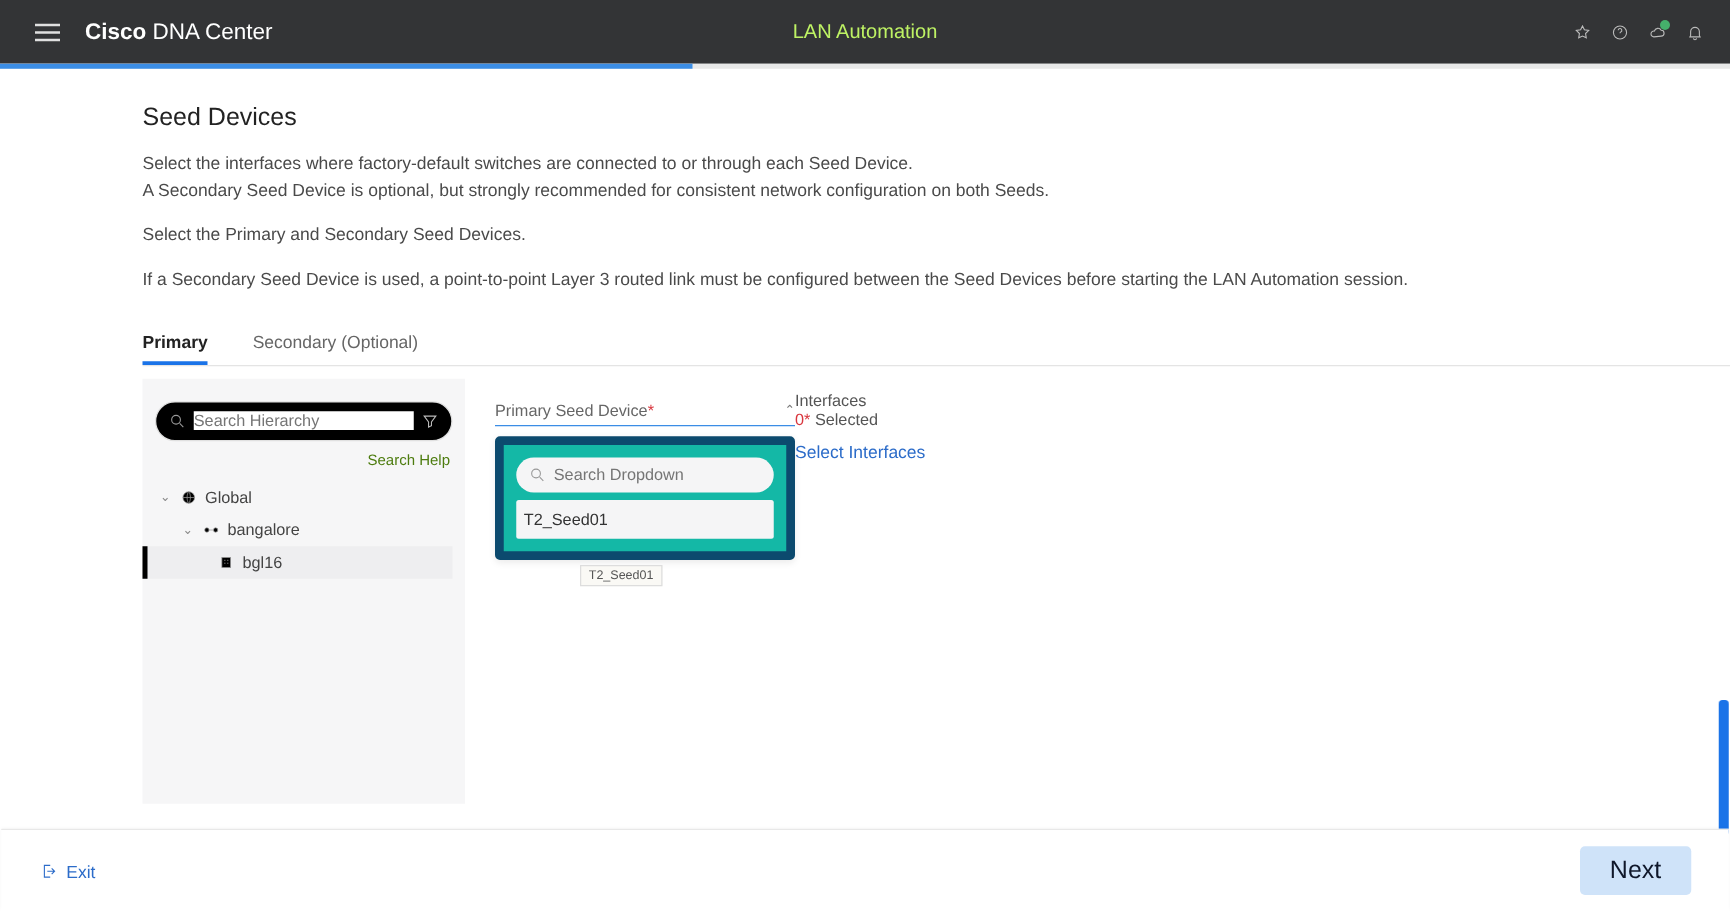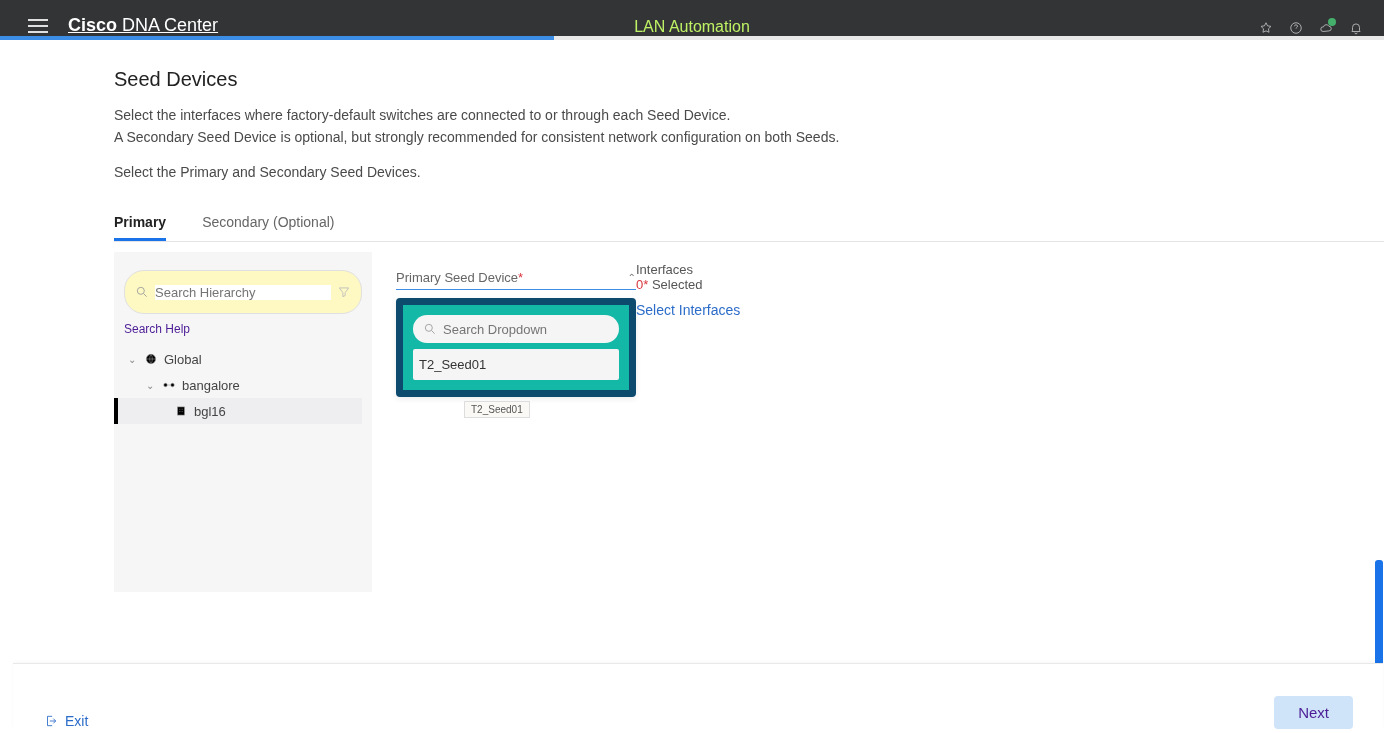--- a/index.html
+++ b/index.html
@@ -9,25 +9,24 @@
   color: #222;
   width: 1384px;
   height: 733px;
   overflow: hidden;
 }
 
 
 .header {
   background: #333436;
   color: #fff;
-  height: 36px;
-  display: flex;
-  align-items: flex-end;
+  height: 51px;
+  display: flex;
+  align-items: center;
   padding: 0 20px 0 28px;
-  text-decoration: underline;
 }
 .hamburger {
   display: inline-flex;
   flex-direction: column;
   justify-content: center;
   gap: 4px;
   width: 20px;
   height: 20px;
   margin-right: 20px;
   cursor: pointer;
@@ -118,40 +117,41 @@
 }
 
 
 .hier-panel {
   width: 258px;
   background: #f6f6f7;
   padding: 18px 10px 0 10px;
   min-height: 340px;
 }
 .search-box {
-  background: #fef9c3;
+  background: #000000;
   border-radius: 20px;
-  height: 44px;
+  height: 32px;
   display: flex;
   align-items: center;
   padding: 4px 10px;
   border: 1px solid #e0e0e0;
 }
 .search-box input {
   border: none;
   outline: none;
   font-size: 13px;
   flex: 1;
   margin: 0 6px;
   color: #666;
 }
 .search-help {
+  text-align: right;
   font-size: 12px;
-  color: #4c1d95;
-  margin: 8px 14px 10px 0;
+  color: #4d7c0f;
+  margin: 8px 2px 10px 0;
   cursor: pointer;
 }
 .tree { font-size: 13px; color:#444; }
 .tree-row {
   display: flex;
   align-items: center;
   height: 26px;
   padding-left: 4px;
   cursor: pointer;
 }
@@ -239,46 +239,46 @@
   width: 8px;
   height: 108px;
   background:#1a73e8;
   border-radius:3px;
 }
 
 
 .footer {
   position: fixed;
   bottom: 4px;
-  left: 13px;
+  left: 1px;
   right: 1px;
   height: 66px;
   background:#fff;
   border-top:1px solid #e8e8e8;
   display:flex;
-  align-items:flex-end;
+  align-items:center;
   padding:0 30px;
   box-shadow: 0 -1px 3px rgba(0,0,0,0.03);
 }
 .exit-link {
   color:#2c6cc9;
   font-size:14px;
   display:flex;
   align-items:center;
   gap:6px;
   cursor:pointer;
 }
 .next-btn {
   margin-left:auto;
   background:#cfe3f9;
-  color:#4c1d95;
+  color:#0f172a;
   border:none;
   border-radius:4px;
   padding:8px 24px;
-  font-size:15px;
+  font-size:20px;
   cursor:pointer;
 }
 
 
 .svg-icon { width:14px; height:14px; }
 </style>
 </head>
 <body>
 
 <div class="header">
@@ -318,20 +318,21 @@
 
 <div class="progress-track">
   <div class="progress-fill"></div>
 </div>
 
 <div class="content">
   <h1 class="page-heading">Seed Devices</h1>
   <p class="desc" style="white-space:pre-line">Select the interfaces where factory-default switches are connected to or through each Seed Device.
 A Secondary Seed Device is optional, but strongly recommended for consistent network configuration on both Seeds.</p>
   <p class="desc">Select the Primary and Secondary Seed Devices.</p>
+  <p class="desc">If a Secondary Seed Device is used, a point-to-point Layer 3 routed link must be configured between the Seed Devices before starting the LAN Automation session.</p>
 
   <div class="tabs">
     <div class="tab active">Primary</div>
     <div class="tab">Secondary (Optional)</div>
   </div>
 
   <div class="work-area">
 
     <div class="hier-panel">
       <div class="search-box">

